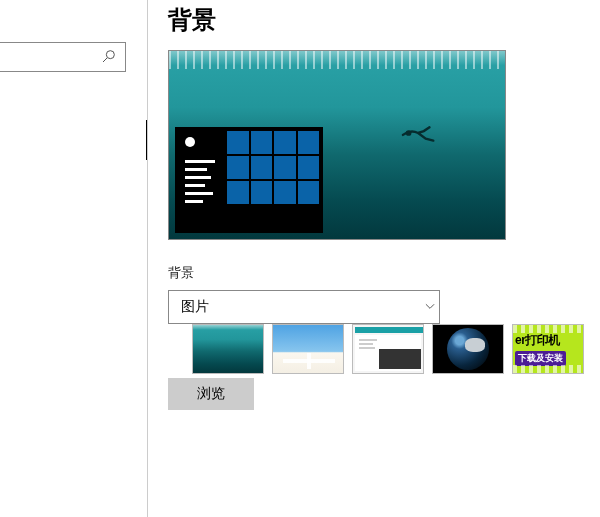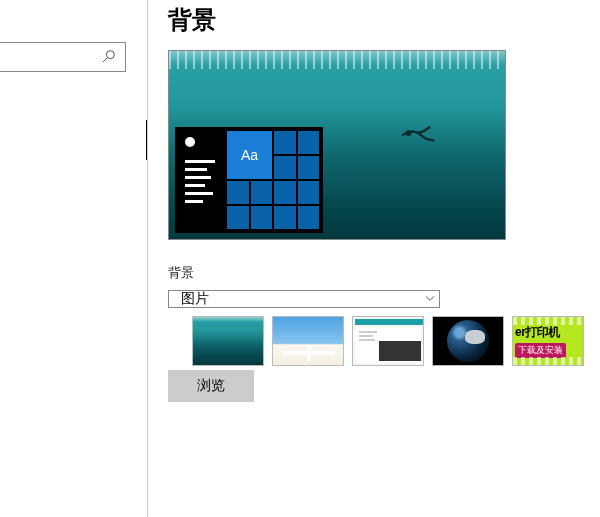--- a/index.html
+++ b/index.html
@@ -127,35 +127,34 @@
     font-size: 14px;
   }
   .section-label {
     margin-top: 24px;
     margin-bottom: 8px;
     font-size: 13px;
     color: #222;
   }
   .dropdown {
     width: 272px;
-    height: 18px;
+    height: 34px;
     border: 1px solid #888;
     display: flex;
     align-items: center;
     justify-content: space-between;
     padding: 0 2px 0 12px;
     font-size: 14px;
     background: #fff;
     cursor: pointer;
   }
   .dropdown svg { width: 14px; height: 14px; stroke: #444; stroke-width: 1.5; fill: none; }
   .thumbs {
     display: flex;
     gap: 8px;
-    margin-top: 8px;
     padding-left: 24px;
   }
   .thumb {
     width: 72px;
     height: 50px;
     border: 1px solid #bbb;
     cursor: pointer;
     position: relative;
     overflow: hidden;
   }
@@ -204,22 +203,22 @@
     display:flex; flex-direction:column; align-items:flex-start; justify-content:center;
     padding-left:2px;
     font-size: 10px;
     font-weight:700;
     color:#000;
     font-family: "Microsoft YaHei", sans-serif;
     position:relative;
   }
   .thumb.t5 .line1 { font-size:12px; letter-spacing:-0.5px; white-space:nowrap; }
   .thumb.t5 .line2 {
-    margin-top:2px; font-size:9px; background:#be185d; color:#fff;
-    padding:1px 3px; border-radius:2px; font-weight:400;
+    margin-top:2px; font-size:9px; background:#4c1d95; color:#fff;
+    padding:1px 3px; border-radius:2px; font-weight:700;
   }
   .thumb.t5::before {
     content:""; position:absolute; top:0;left:0;right:0;height:8px;
     background: repeating-linear-gradient(90deg, rgba(255,255,255,0.6) 0 4px, transparent 4px 8px);
   }
   .thumb.t5::after {
     content:""; position:absolute; bottom:0;left:0;right:0;height:8px;
     background: repeating-linear-gradient(90deg, rgba(255,255,255,0.6) 0 4px, transparent 4px 8px);
   }
   .browse-btn {
@@ -263,21 +262,20 @@
       <div class="sm-left">
         <div class="head"></div>
         <div class="line l1"></div>
         <div class="line l2"></div>
         <div class="line l3"></div>
         <div class="line l4"></div>
         <div class="line l5"></div>
         <div class="line l6"></div>
       </div>
       <div class="sm-tiles">
-        <div class="big">Aa</div>
         <div></div>
           <div></div>
         <div></div>
           <div></div>
         <div></div>
           <div></div>
           <div></div>
           <div></div>
         <div></div>
           <div></div>

